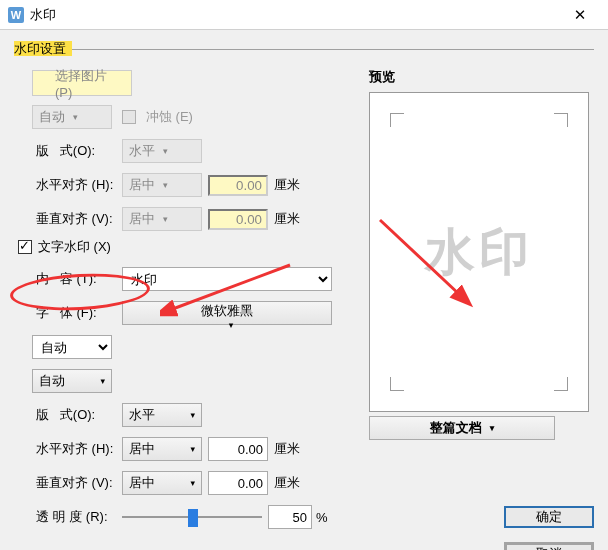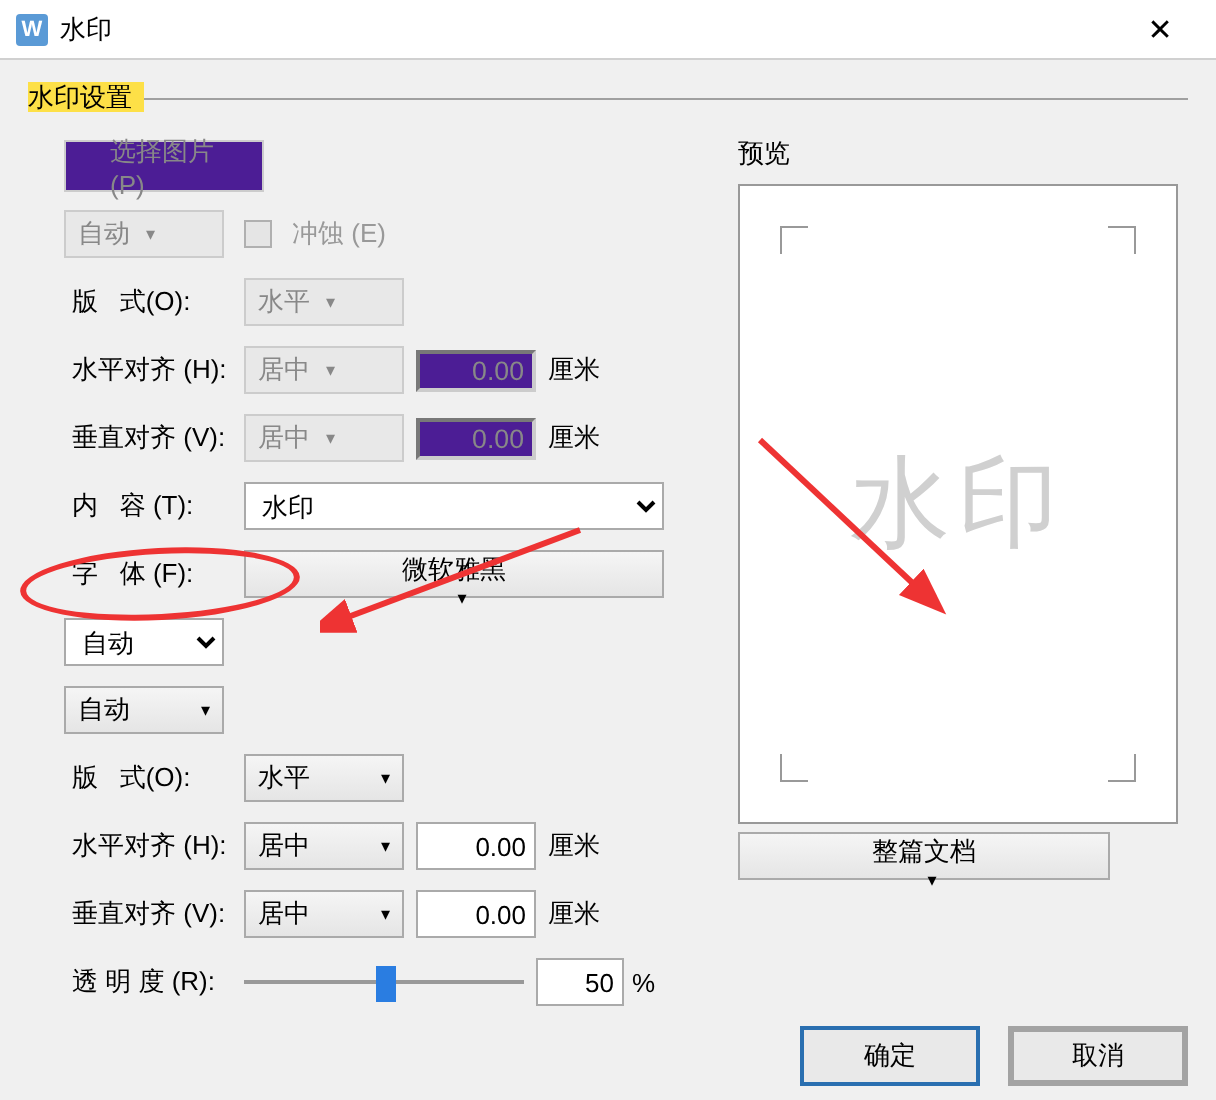--- a/index.html
+++ b/index.html
@@ -6,44 +6,44 @@
   body { margin: 0; background: #f0f0f0; width: 608px; height: 550px; overflow: hidden; font-size: 13px; color: #000; }
   .titlebar { height: 30px; background: #fff; border-bottom: 1px solid #d0d0d0; display: flex; align-items: center; padding: 0 8px; }
   .titlebar .app-icon { width: 16px; height: 16px; background: #5a9ad6; border-radius: 2px; display: flex; align-items: center; justify-content: center; color: #fff; font-size: 11px; font-weight: bold; margin-right: 6px; }
   .titlebar .title { flex: 1; }
   .titlebar .close { width: 40px; text-align: center; font-size: 15px; font-family: Arial; }
   .content { position: relative; padding: 10px 14px 0 14px; }
   .group-label { position: relative; margin-bottom: 10px; }
   .group-label span { background: #fde047; position: relative; z-index: 1; padding-right: 6px; }
   .group-label::after { content: ""; position: absolute; left: 0; right: 0; top: 50%; border-top: 1px solid #a0a0a0; }
   .left-col { width: 335px; float: left; }
-  .right-col { width: 225px; float: right; }
+  .right-col { width: 225px; float: right; font-weight: bold; }
   .row { display: flex; align-items: center; height: 30px; margin-bottom: 4px; }
   .row .lab { width: 90px; padding-left: 4px; letter-spacing: 0; white-space: pre; }
   .checkbox-row { display: flex; align-items: center; margin-bottom: 8px; padding-left: 4px; }
   .chk { width: 14px; height: 14px; border: 1px solid #333; background: #fff; margin-right: 6px; position: relative; }
   .chk.disabled { border-color: #b0b0b0; background: #e5e5e5; }
   .chk.checked::after { content: "✓"; position: absolute; top: -3px; left: 0; font-size: 13px; color: #000; }
   select, input[type=text] { height: 24px; border: 1px solid #aaa; background: #fff; font-size: 13px; padding: 0 4px; }
-  select.disabled, input.disabled, .btn.disabled { background: #4c1d95; color: #888; border-color: #ccc; padding-left: 22px; }
+  select.disabled, input.disabled, .btn.disabled { background: #fef9c3; color: #888; border-color: #ccc; padding-left: 22px; }
   .btn { height: 26px; border: 1px solid #bbb; background: #e9e9e9; display: inline-flex; align-items: center; justify-content: center; padding: 0 10px; }
   .sel { display: inline-flex; align-items: center; border: 1px solid #aaa; background: linear-gradient(#f5f5f5,#e5e5e5); height: 24px; padding: 0 6px; }
   .sel.dis { background: #e8e8e8; color: #888; border-color: #ccc; }
   .sel .arrow { margin-left: 8px; font-size: 9px; }
   .num { width: 60px; text-align: right; padding-right: 4px; }
   .unit { margin-left: 6px; }
   .preview-box { border: 1px solid #999; background: #fff; width: 220px; height: 320px; position: relative; margin-top: 6px; }
   .crop { position: absolute; width: 14px; height: 14px; border: 0 solid #999; }
   .crop.tl { top: 20px; left: 20px; border-left-width: 1px; border-top-width: 1px; }
   .crop.tr { top: 20px; right: 20px; border-right-width: 1px; border-top-width: 1px; }
   .crop.bl { bottom: 20px; left: 20px; border-left-width: 1px; border-bottom-width: 1px; }
   .crop.br { bottom: 20px; right: 20px; border-right-width: 1px; border-bottom-width: 1px; }
   .wm { position: absolute; left: 50%; top: 50%; transform: translate(-50%,-50%); color: #d0d0d0; font-size: 50px; letter-spacing: 4px; font-family: "Microsoft YaHei"; }
   .ellipse { position: absolute; border: 3px solid #e33; border-radius: 50%; width: 140px; height: 36px; left: 10px; top: 244px; pointer-events: none; transform: rotate(-3deg); }
-  .footer { position: absolute; bottom: 0; right: 0; height: 44px; display: flex; align-items: center; gap: 14px; padding-right: 14px; }
+  .footer { position: absolute; bottom: 0; right: 0; height: 44px; display: flex; align-items: center; gap: 14px; padding-right: 14px; flex-direction: column; }
   .footer .btn { width: 90px; height: 30px; border: 3px solid #a3a3a3; }
   .footer .btn.primary { border: 2px solid #2a6fb0; }
   .slider-track { position: relative; width: 140px; height: 20px; }
   .slider-track::before { content: ""; position: absolute; left: 0; right: 0; top: 9px; height: 2px; background: #999; }
   .slider-thumb { position: absolute; top: 2px; width: 10px; height: 18px; background: #2a7de1; }
   svg.arrow-anno { position: absolute; pointer-events: none; }
   select { appearance: auto; }
   .clear { clear: both; }
 </style>
 </head>
@@ -92,20 +92,24 @@
         <div class="lab">垂直对齐 (V):</div>
         <div class="sel dis" style="width:80px;">
             <span>居中</span>
             <span class="arrow">▾</span>
           </div>
         <input class="num disabled" style="margin-left: 6px;" value="0.00">
         <span class="unit">厘米</span>
       </div>
     </div>
 
+    <div class="checkbox-row" style="margin-top:4px;">
+      <div class="chk checked"></div>
+      <span>文字水印 (X)</span>
+    </div>
     <div style="padding-left:18px;">
       <div class="row">
         <div class="lab">内   容 (T):</div>
         <select style="width:210px;"><option>水印</option></select>
       </div>
       <div class="row">
         <div class="lab">字   体 (F):</div>
         <div class="sel" style="width:210px;justify-content:space-between;flex-direction:column;">
             <span>微软雅黑</span>
             <span class="arrow">▾</span>
@@ -158,21 +162,21 @@
 
   <div class="right-col">
     <div>预览</div>
     <div class="preview-box">
       <div class="crop tl"></div>
       <div class="crop tr"></div>
       <div class="crop bl"></div>
       <div class="crop br"></div>
       <div class="wm">水印</div>
     </div>
-    <div class="sel g" style="width:186px;margin-top:4px;justify-content:flex-start;flex-direction:column;">
+    <div class="sel g" style="width:186px;margin-top:4px;justify-content:center;">
         <span>整篇文档</span>
         <span class="arrow">▾</span>
       </div>
   </div>
 
   <div class="clear"></div>
 
   <div class="ellipse"></div>
 
   <svg class="arrow-anno" style="left:160px; top:230px;" width="140" height="60">

